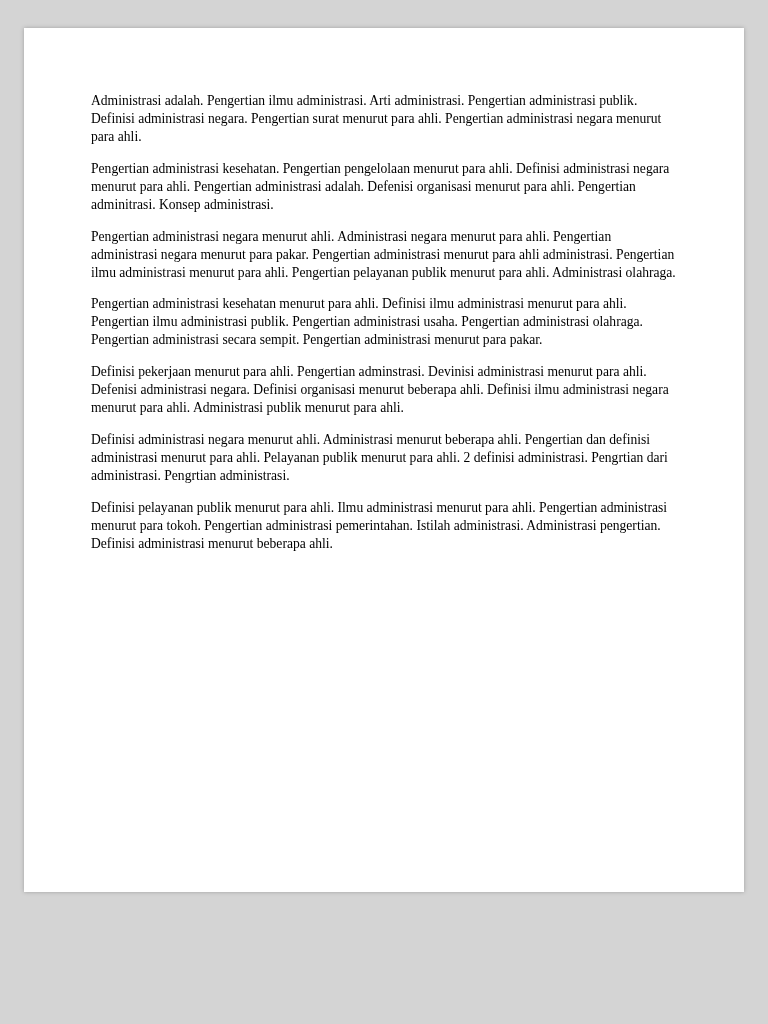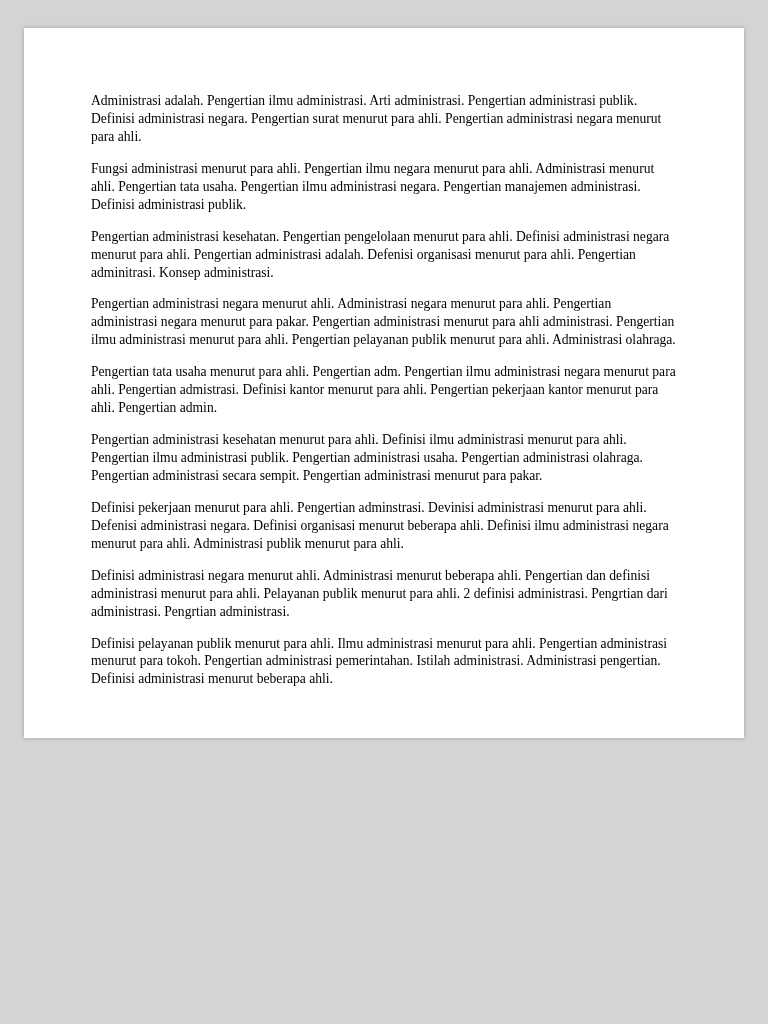--- a/index.html
+++ b/index.html
@@ -14,42 +14,40 @@
     height: 1024px;
     margin: 0 auto;
     background: #d4d4d4;
     overflow: hidden;
   }
   .doc-page {
     position: absolute;
     left: 24px;
     top: 28px;
     width: 720px;
-    height: 710px;
+    height: 864px;
     background: #ffffff;
     box-shadow: 0 0 4px rgba(0,0,0,0.25);
     box-sizing: border-box;
     padding: 64px 67px 40px 67px;
   }
   .doc-page p {
     margin: 0 0 14px 0;
     font-size: 13.6px;
     line-height: 1.32;
     color: #000000;
     text-align: left;
   }
 </style>
 </head>
 <body>
 
 <div class="canvas">
   <div class="doc-page">
     <p>Administrasi adalah. Pengertian ilmu administrasi. Arti administrasi. Pengertian administrasi publik. Definisi administrasi negara. Pengertian surat menurut para ahli. Pengertian administrasi negara menurut para ahli.</p>
-    <p>Fungsi administrasi menurut para ahli. Pengertian ilmu negara menurut para ahli. Administrasi menurut ahli. Pengertian tata usaha. Pengertian ilmu administrasi negara. Pengertian manajemen administrasi. Definisi administrasi publik.</p>
     <p>Pengertian administrasi kesehatan. Pengertian pengelolaan menurut para ahli. Definisi administrasi negara menurut para ahli. Pengertian administrasi adalah. Defenisi organisasi menurut para ahli. Pengertian adminitrasi. Konsep administrasi.</p>
     <p>Pengertian administrasi negara menurut ahli. Administrasi negara menurut para ahli. Pengertian administrasi negara menurut para pakar. Pengertian administrasi menurut para ahli administrasi. Pengertian ilmu administrasi menurut para ahli. Pengertian pelayanan publik menurut para ahli. Administrasi olahraga.</p>
-    <p>Pengertian tata usaha menurut para ahli. Pengertian adm. Pengertian ilmu administrasi negara menurut para ahli. Pengertian admistrasi. Definisi kantor menurut para ahli. Pengertian pekerjaan kantor menurut para ahli. Pengertian admin.</p>
     <p>Pengertian administrasi kesehatan menurut para ahli. Definisi ilmu administrasi menurut para ahli. Pengertian ilmu administrasi publik. Pengertian administrasi usaha. Pengertian administrasi olahraga. Pengertian administrasi secara sempit. Pengertian administrasi menurut para pakar.</p>
     <p>Definisi pekerjaan menurut para ahli. Pengertian adminstrasi. Devinisi administrasi menurut para ahli. Defenisi administrasi negara. Definisi organisasi menurut beberapa ahli. Definisi ilmu administrasi negara menurut para ahli. Administrasi publik menurut para ahli.</p>
     <p>Definisi administrasi negara menurut ahli. Administrasi menurut beberapa ahli. Pengertian dan definisi administrasi menurut para ahli. Pelayanan publik menurut para ahli. 2 definisi administrasi. Pengrtian dari administrasi. Pengrtian administrasi.</p>
     <p>Definisi pelayanan publik menurut para ahli. Ilmu administrasi menurut para ahli. Pengertian administrasi menurut para tokoh. Pengertian administrasi pemerintahan. Istilah administrasi. Administrasi pengertian. Definisi administrasi menurut beberapa ahli.</p>
   </div>
 </div>
 
 </body></html>

